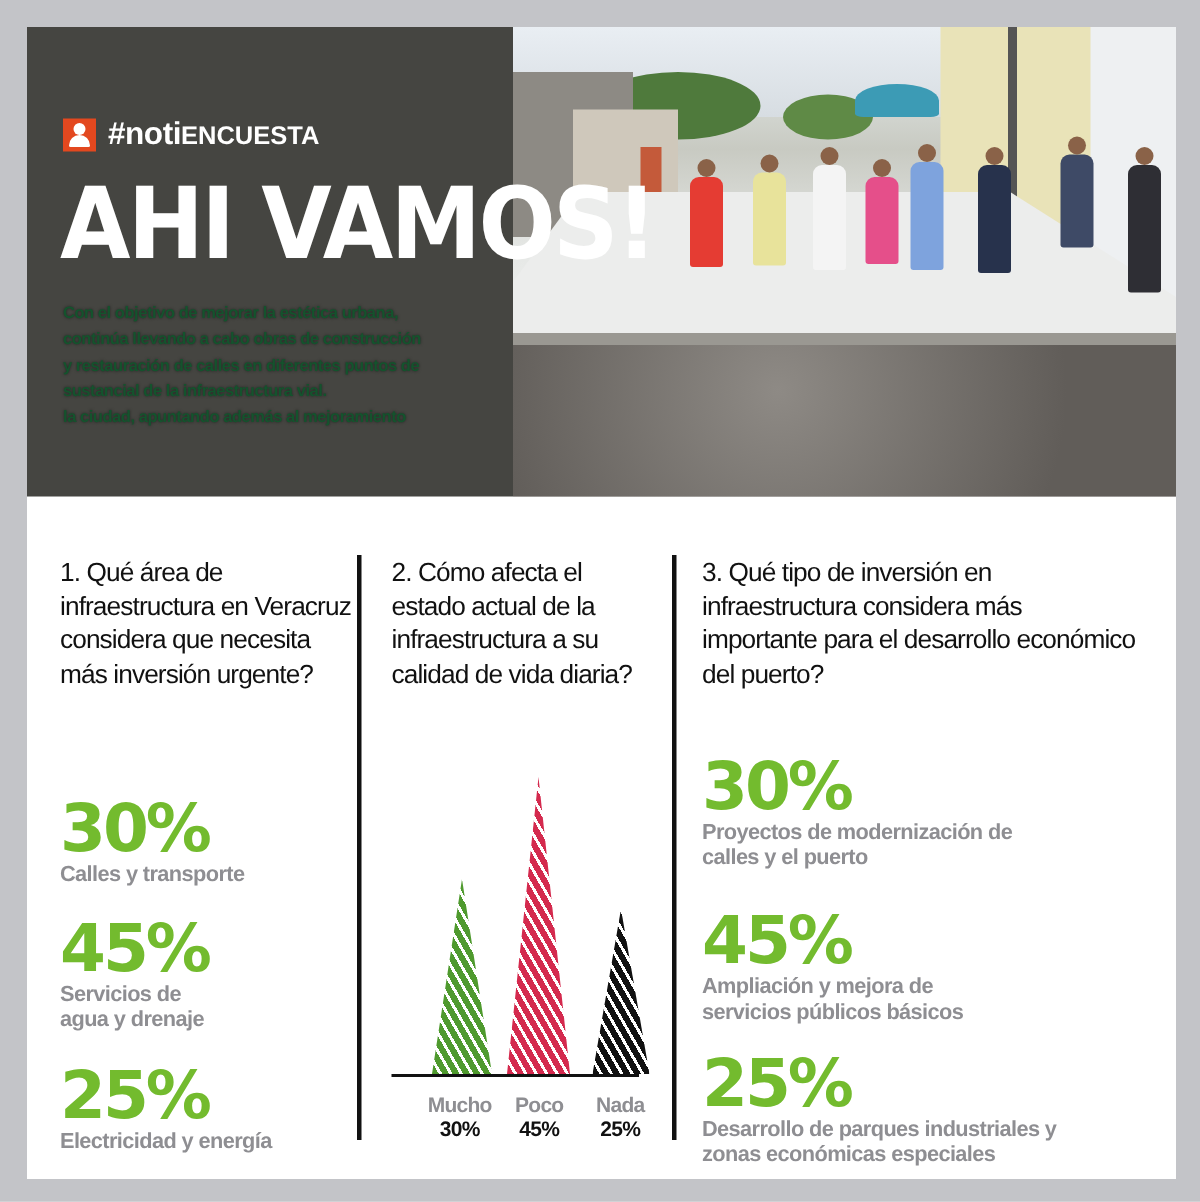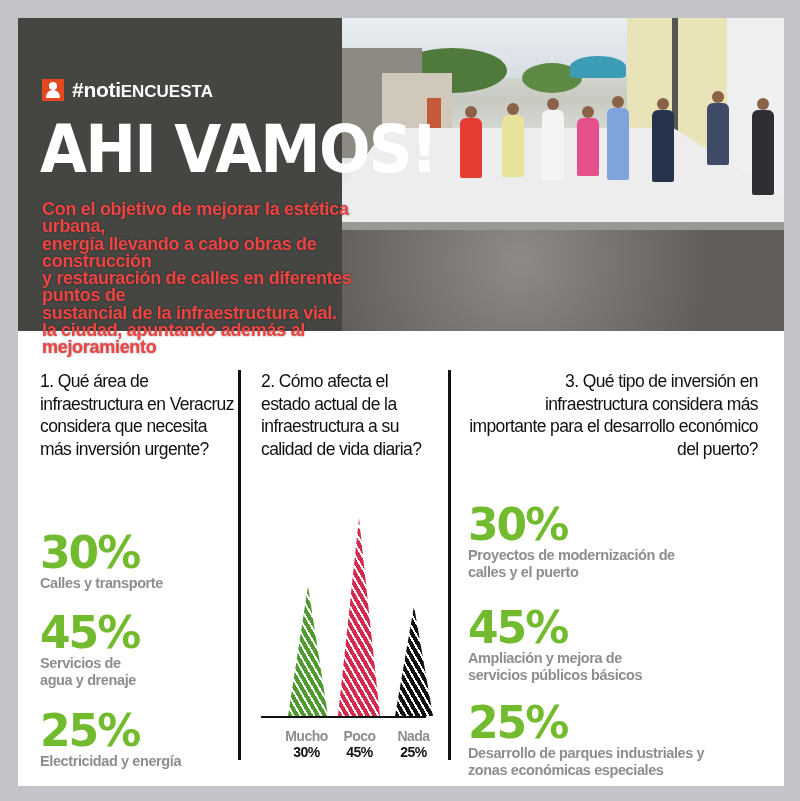--- a/index.html
+++ b/index.html
@@ -30,21 +30,21 @@
 
   .panel { position: absolute; left: 0; top: 0; width: 324px; height: 313px; background: #454541; padding-left: 45px; }
   .tag { position: absolute; left: 24px; top: 60px; display: flex; align-items: center; }
   .tag-icon { width: 22px; height: 22px; background: #e3481f; position: relative; margin-right: 8px; }
   .tag-icon .h { position:absolute; left:7px; top:3px; width:8px; height:8px; border-radius:50%; background:#fff; }
   .tag-icon .b { position:absolute; left:4px; top:11px; width:14px; height:8px; border-radius:7px 7px 1px 1px; background:#fff; }
   .tag-text { color: #ffffff; font-weight: bold; font-size: 21px; letter-spacing: -0.3px; }
   .tag-text .caps { font-size: 17px; letter-spacing: 0; }
   .headline { position: absolute; left: 22px; top: 98px; color: #ffffff; font-weight: 900; font-size: 66px; line-height: 68px;
               letter-spacing: -2px; transform: scaleX(0.92); transform-origin: left; font-family: "DejaVu Sans", sans-serif; white-space: nowrap; }
-  .intro { position: absolute; left: 24px; top: 183px; width: 360px; color: #ef4444; font-weight: bold; font-size: 18px; line-height: 17.3px;
+  .intro { position: absolute; left: 24px; top: 183px; width: 360px; color: #14532d; font-weight: bold; font-size: 11px; line-height: 17.3px;
            letter-spacing: -0.3px; text-shadow: 0 0 2px rgba(0,0,0,0.5); z-index: 3; }
 
   
   .col { position: absolute; top: 352px; }
   .col1 { left: 22px; width: 200px; }
   .col2 { left: 243px; width: 180px; }
   .col3 { left: 450px; width: 300px; }
   .divider { position: absolute; top: 352px; width: 3px; height: 390px; background: #111; }
   .q { font-weight: normal; font-size: 17.5px; line-height: 22.5px; color: #111; letter-spacing: -0.6px; }
   .stat { margin-top: 6px; }
@@ -118,21 +118,21 @@
             <div class="h"></div>
             <div class="b"></div>
           </div>
         <span class="tag-text"><span>#noti</span><span class="caps">ENCUESTA</span></span>
       </div>
       <div class="headline">AHI VAMOS!</div>
     </div>
 
     <div class="intro">
       <div>Con el objetivo de mejorar la estética urbana,</div>
-      <div>energía llevando a cabo obras de construcción</div>
+      <div>continúa llevando a cabo obras de construcción</div>
       <div>y restauración de calles en diferentes puntos de</div>
       <div>sustancial de la infraestructura vial.</div>
       <div>la ciudad, apuntando además al mejoramiento</div>
     </div>
   </div>
 
   <div class="col col1">
     <div class="q">1. Qué área de infraestructura en Veracruz considera que necesita más inversión urgente?</div>
     <div class="stat s1">
       <div class="pct">30%</div>
@@ -169,21 +169,21 @@
     </div>
     <div class="cat" style="left:125px;">
       <div class="n">Nada</div>
       <div class="v">25%</div>
     </div>
   </div>
 
   <div class="divider" style="left:430px;"></div>
 
   <div class="col col3">
-    <div class="q" style="width:290px;text-align:right;">3. Qué tipo de inversión en infraestructura considera más importante para el desarrollo económico del puerto?</div>
+    <div class="q" style="width:290px;">3. Qué tipo de inversión en infraestructura considera más importante para el desarrollo económico del puerto?</div>
     <div class="stat s1" style="width:220px;">
       <div class="pct">30%</div>
       <div class="lbl">Proyectos de modernización de calles y el puerto</div>
     </div>
     <div class="stat s2" style="width:210px;">
       <div class="pct">45%</div>
       <div class="lbl">Ampliación y mejora de servicios públicos básicos</div>
     </div>
     <div class="stat s3" style="width:270px;">
       <div class="pct">25%</div>

